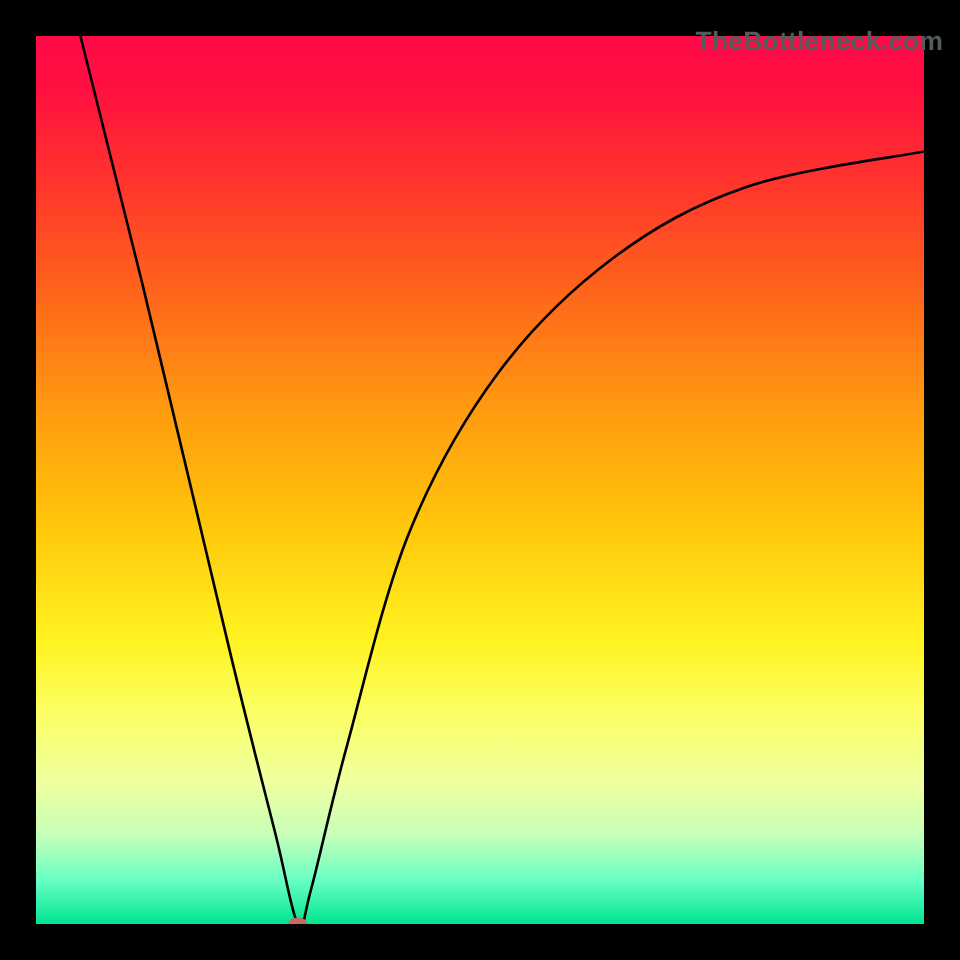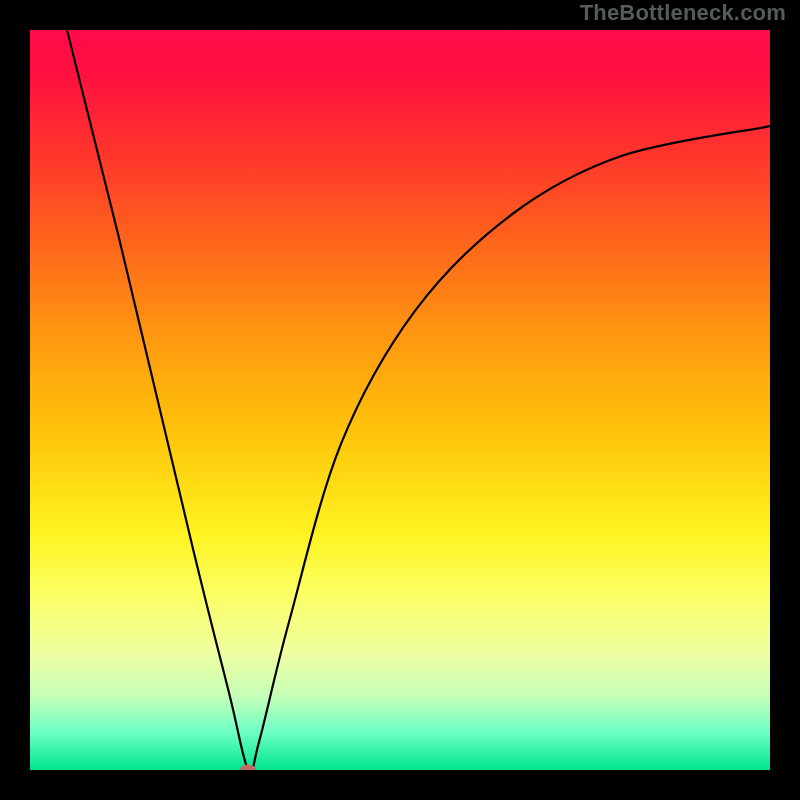--- a/index.html
+++ b/index.html
@@ -28,21 +28,21 @@
       #fbff62 76%,
       #f0ffa0 84%,
       #c6ffb8 90%,
       #6affc4 95%,
       #00e590 100%
     );
     overflow: hidden;
   }
   .watermark {
     position: absolute;
-    top: 0;
+    top: 22px;
     right: 14px;
     font-size: 22px;
     font-weight: 600;
     color: #555c5c;
     letter-spacing: 0.2px;
   }
   svg.curve {
     position: absolute;
     left: 0;
     top: 0;

